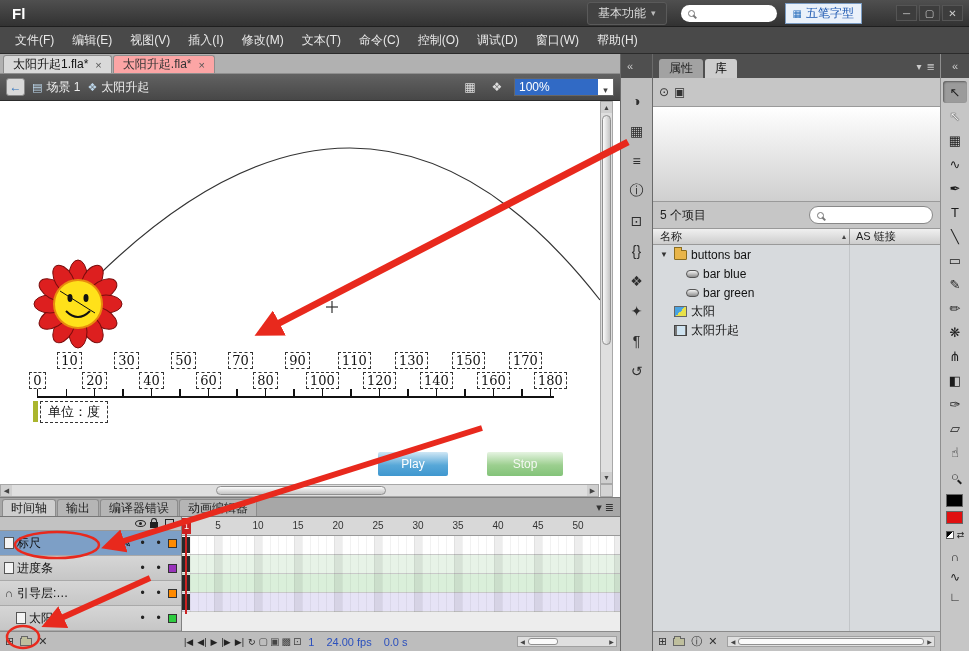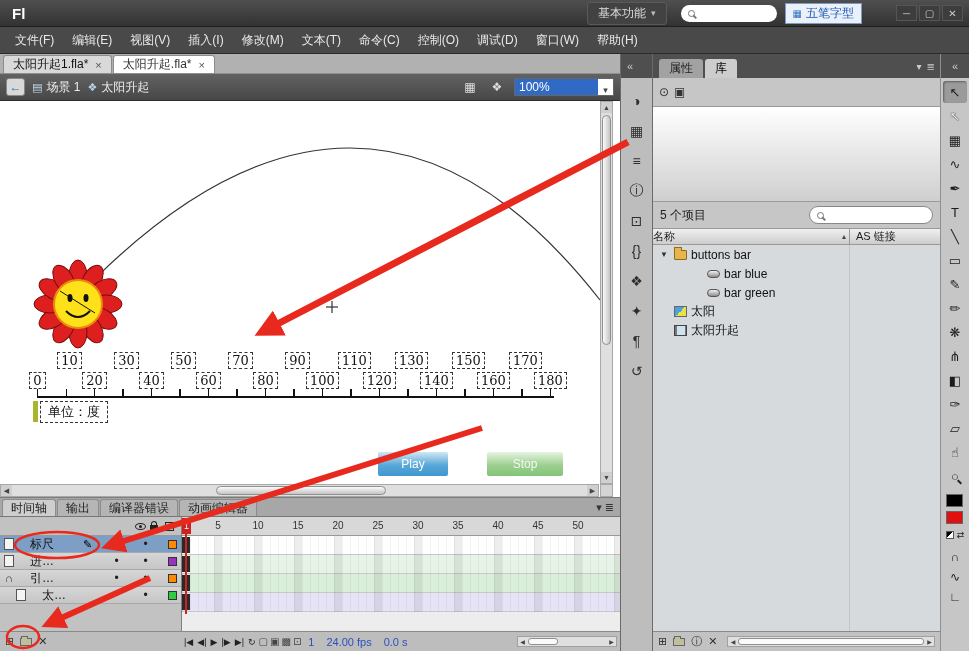--- a/index.html
+++ b/index.html
@@ -35,21 +35,21 @@
 
   
   .main-row { display:flex; height:597px; }
   .left-col  { width:620px; display:flex; flex-direction:column; }
   .strip-col { width:32px; background:#bdbdbd; border-left:1px solid #6a6a6a; display:flex; flex-direction:column; align-items:center; }
   .lib-col   { width:288px; background:#c6c6c6; border-left:1px solid #6a6a6a; display:flex; flex-direction:column; }
   .tools-col { width:29px; background:#c6c6c6; border-left:1px solid #8f8f8f; display:flex; flex-direction:column; align-items:center; }
 
   
   .doc-tabbar { height:20px; background:#b1b1b1; border-bottom:1px solid #8f8f8f; display:flex; align-items:flex-end; padding-left:3px; }
-  .doc-tab { display:flex; align-items:center; gap:7px; height:18px; padding:0 9px; background:#ffffff;
+  .doc-tab { display:flex; align-items:center; gap:7px; height:18px; padding:0 9px; background:#fca5a5;
              border:1px solid #8c8c8c; border-bottom:none; border-radius:3px 3px 0 0; margin-right:1px; color:#333; }
   .doc-tab.active { background:#d9d9d9; color:#111; }
   .doc-tab .close { font-size:11px; color:#555; }
 
   
   .edit-bar { height:27px; background:linear-gradient(#626262,#474747); border-bottom:1px solid #2c2c2c;
               display:flex; align-items:center; gap:7px; padding:0 6px; color:#eee; }
   .back-btn { width:19px; height:18px; background:#d9d9d9; border:1px solid #888; border-radius:3px;
               color:#2a6fbd; font-weight:bold; display:flex; align-items:center; justify-content:center; }
   .back-btn::before { content:"←"; }
@@ -106,21 +106,21 @@
   .layer-panel { width:182px; background:#c2c2c2; border-right:1px solid #808080; display:flex; flex-direction:column; }
   .layer-header { height:19px; border-bottom:1px solid #999; display:flex; align-items:center; justify-content:flex-end; padding-right:4px; }
   .hdr-col { width:14px; display:flex; justify-content:center; }
   .hdr-col.sq { width:16px; }
   .icon-eye { width:11px; height:7px; border:1px solid #222; border-radius:50%; position:relative; }
   .icon-eye::after { content:""; position:absolute; inset:1px 3px; background:#222; border-radius:50%; }
   .icon-lock { width:8px; height:6px; background:#222; position:relative; margin-top:3px; }
   .icon-lock::before { content:""; position:absolute; left:1px; top:-4px; width:4px; height:4px;
                        border:1.5px solid #222; border-bottom:none; border-radius:3px 3px 0 0; }
   .icon-outbox { width:9px; height:9px; border:1px solid #222; }
-  .layer-row { height:17px; display:flex; align-items:center; gap:16px; padding:0 4px;
+  .layer-row { height:25px; display:flex; align-items:center; gap:3px; padding:0 4px;
                border-bottom:1px solid #a9a9a9; background:linear-gradient(#d6d6d6,#c6c6c6); }
   .layer-row.selected { background:var(--sel); }
   .layer-row.indent1 { padding-left:16px; }
   .layer-type-icon { width:10px; height:12px; background:#f4f4f4; border:1px solid #555; flex:none;
                      display:flex; align-items:center; justify-content:center; font-size:8px; color:#333; }
   .layer-row.guide .layer-type-icon { background:none; border:none; }
   .layer-row.guide .layer-type-icon::before { content:"∩"; font-size:11px; font-weight:bold; }
   .layer-name { flex:1; overflow:hidden; white-space:nowrap; text-overflow:ellipsis; color:#111; }
   .pencil { width:13px; text-align:center; visibility:hidden; font-size:11px; }
   .pencil::before { content:"✎"; }
@@ -173,29 +173,29 @@
                 box-shadow:inset 1px 1px 2px rgba(0,0,0,.25); display:flex; align-items:center; padding:0 5px; color:#111; }
   .lib-select .arr { margin-left:auto; font-size:9px; color:#444; border-left:1px solid #9a9a9a; padding-left:4px; }
   .lib-select .arr::before { content:"▾"; }
   .lib-mini-btn { color:#333; font-size:12px; }
   .lib-preview { height:96px; background:linear-gradient(#ffffff,#cfcfcf); border-top:1px solid #9a9a9a; border-bottom:1px solid #9a9a9a; }
   .lib-count-row { height:26px; display:flex; align-items:center; padding:0 7px; color:#222; }
   .lib-search { margin-left:auto; width:124px; height:18px; background:#fff; border:1px solid #888;
                 border-radius:9px; display:flex; align-items:center; gap:5px; padding:0 7px; }
   .lib-cols { height:17px; display:flex; align-items:center; background:linear-gradient(#f0f0f0,#cdcdcd);
               border-top:1px solid #999; border-bottom:1px solid #999; font-size:11px; color:#222; }
-  .col-name { width:196px; display:flex; align-items:center; }
+  .col-name { width:196px; padding-left:7px; display:flex; align-items:center; }
   .sort-arrow { margin-left:auto; margin-right:3px; font-size:8px; color:#444; }
   .sort-arrow::before { content:"▴"; }
   .col-div { width:1px; height:100%; background:#999; }
   .col-linkage { flex:1; padding-left:6px; }
   .lib-list { flex:1; background:#d7dadd; position:relative; overflow:hidden; }
   .lib-col-divider { position:absolute; left:196px; top:0; bottom:0; width:1px; background:#c2c5c8; }
   .lib-row { height:19px; display:flex; align-items:center; gap:4px; padding-left:7px; color:#111; }
-  .lib-row.indent1 { padding-left:40px; }
+  .lib-row.indent1 { padding-left:19px; }
   .disclosure { width:10px; font-size:8px; color:#333; }
   .lib-icon { width:13px; height:10px; flex:none; position:relative; }
   .lib-icon[data-icon="folder"] { background:#e8b54a; border:1px solid #8a6d20; border-radius:1px; }
   .lib-icon[data-icon="folder"]::before { content:""; position:absolute; left:-1px; top:-4px; width:6px; height:3px;
                                           background:#e8b54a; border:1px solid #8a6d20; border-bottom:none; }
   .lib-icon[data-icon="button"] { height:8px; background:linear-gradient(#f2f2f2,#8d8d8d); border:1px solid #555; border-radius:5px; }
   .lib-icon[data-icon="graphic"] { height:11px; background:linear-gradient(135deg,#4aa3e0 50%,#e8e14a 50%); border:1px solid #666; }
   .lib-icon[data-icon="clip"] { height:11px; border:1px solid #444;
                                 background:linear-gradient(90deg,#777 0 2px,#cfe3f0 2px 10px,#777 10px); }
   .lib-bottombar { height:20px; background:#c2c2c2; border-top:1px solid #8a8a8a; display:flex; align-items:center; gap:6px; padding:0 5px; }

